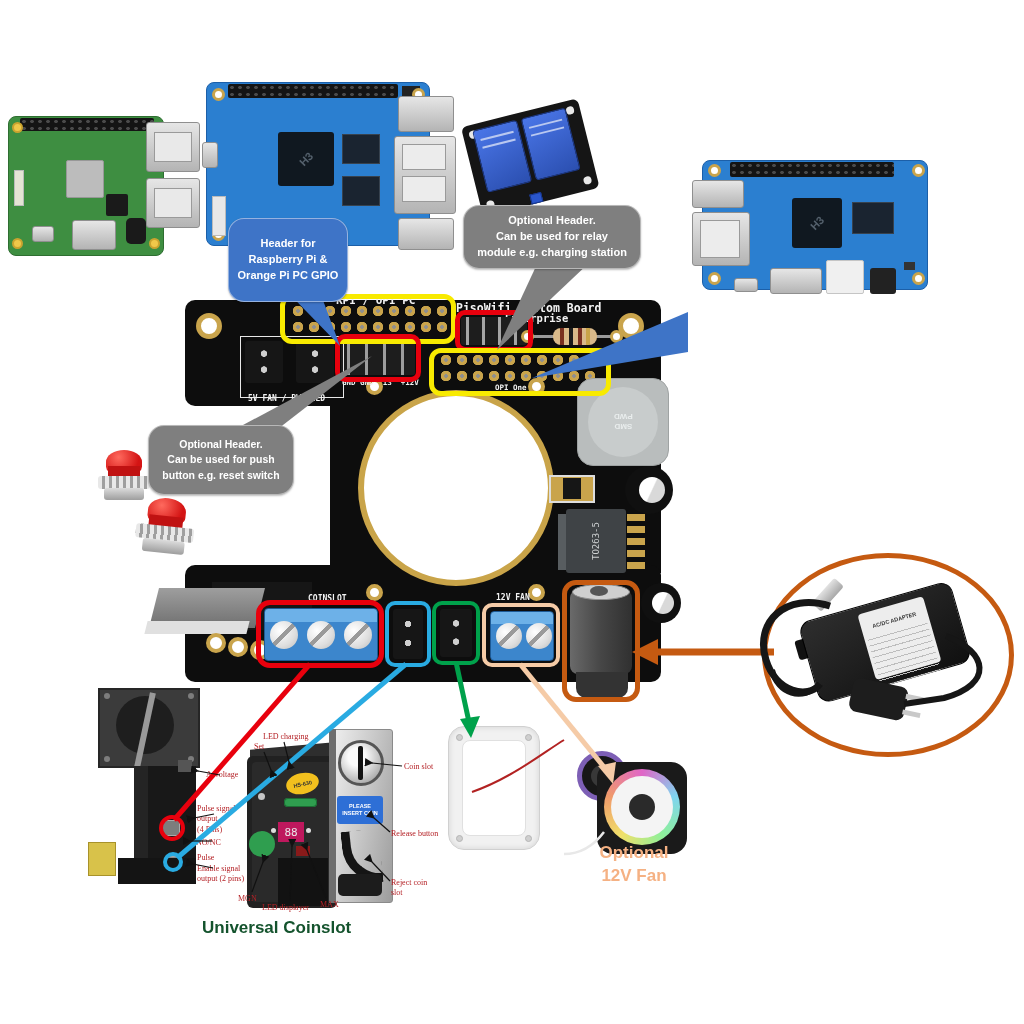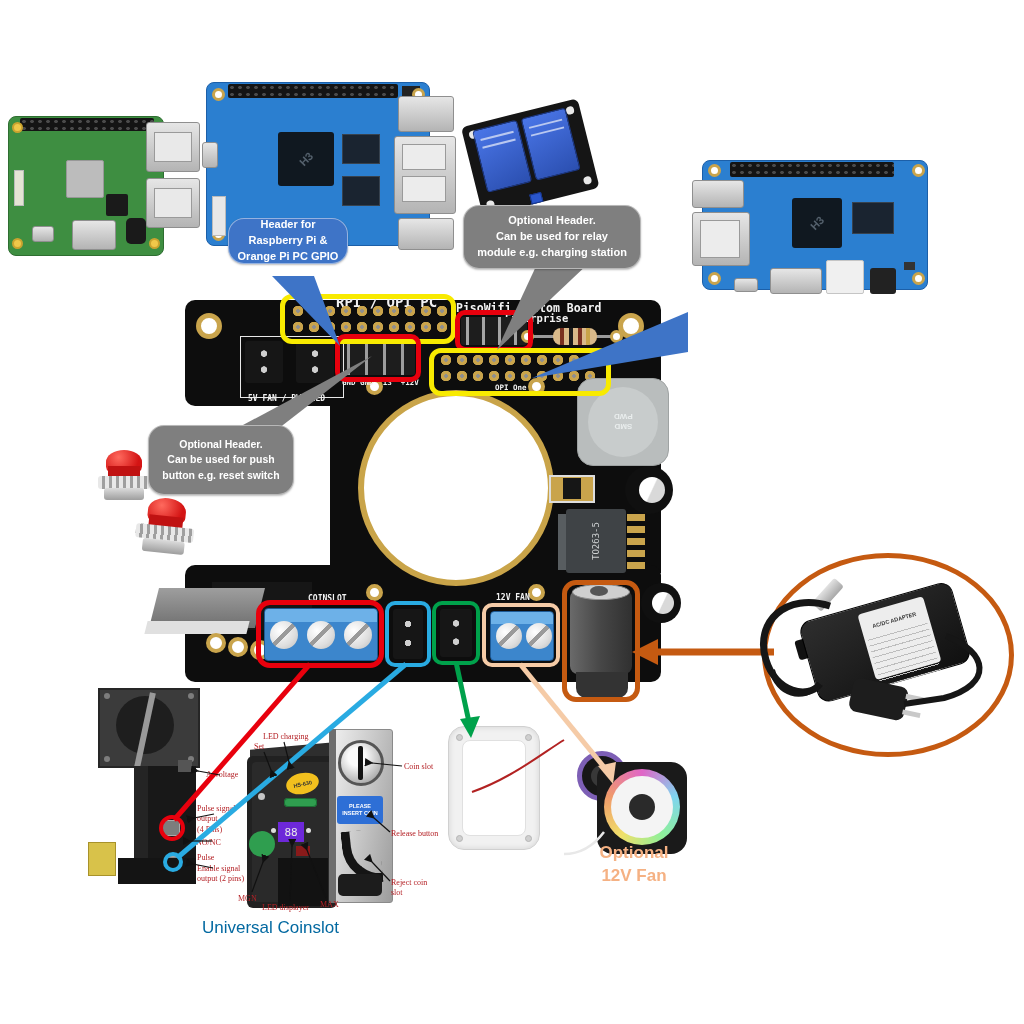--- a/index.html
+++ b/index.html
@@ -120,21 +120,21 @@
 
     <div class="a" style="left:358px;top:390px;width:196px;height:196px;border-radius:50%;background:#fff;border:6px solid #c9a449"></div>
     <div class="hole" style="left:366px;top:378px;width:17px;height:17px;border-width:4px"></div>
     <div class="hole" style="left:528px;top:378px;width:17px;height:17px;border-width:4px"></div>
     <div class="hole" style="left:366px;top:584px;width:17px;height:17px;border-width:4px"></div>
     <div class="hole" style="left:528px;top:584px;width:17px;height:17px;border-width:4px"></div>
 
     <div class="hole" style="left:196px;top:313px;width:26px;height:26px"></div>
     <div class="hole" style="left:618px;top:313px;width:26px;height:26px"></div>
 
-    <div class="t mono" style="left:336px;top:294px;font-size:14px">RPI / OPI PC</div>
+    <div class="t mono" style="left:336px;top:294px;font-size:11px">RPI / OPI PC</div>
     <div class="t mono" style="left:456px;top:301px;font-size:11.5px">PisoWifi Custom Board</div>
     <div class="t mono" style="left:505px;top:312px;font-size:10.5px">Enterprise</div>
 
     <div class="abox" style="left:280px;top:294px;width:176px;height:50px;border:5px solid #f8ea00"></div>
     <div class="pins" style="left:290px;top:303px;width:158px;height:34px"></div>
 
     <div class="abox" style="left:455px;top:310px;width:78px;height:42px;border:5px solid #e8000d;border-radius:10px"></div>
     <div class="a" style="left:461px;top:317px;width:66px;height:28px;border-radius:2px;background:repeating-linear-gradient(90deg,#1d1d1d 0 5px,#a5a5a5 5px 8px,#1d1d1d 8px 16px)"></div>
 
     <div class="a" style="left:528px;top:335px;width:88px;height:3px;background:#9a9a9a"></div>
@@ -242,21 +242,21 @@
   <div class="a" style="left:0;top:0;width:0;height:0">
     <div class="a" style="left:250px;top:746px;width:84px;height:28px;background:#2e2e2e;transform:skewY(-5deg)"></div>
     <div class="a" style="left:247px;top:756px;width:90px;height:152px;background:#212121;border-radius:6px"></div>
     <div class="a" style="left:252px;top:762px;width:80px;height:140px;background:#2a2a2a;border-radius:4px"></div>
     <div class="a" style="left:286px;top:773px;width:33px;height:21px;border-radius:50%;background:#f2c01e;transform:rotate(-12deg);display:flex;align-items:center;justify-content:center">
       <span class="t" style="position:static;font-size:5.5px;font-weight:700;color:#333">HS-630</span>
     </div>
     <div class="a" style="left:258px;top:793px;width:7px;height:7px;border-radius:50%;background:#c5c5c5"></div>
     <div class="a" style="left:284px;top:798px;width:33px;height:9px;background:#2f9e4f;border-radius:4px;box-shadow:inset 0 0 0 1px #1c6e34"></div>
     <div class="a" style="left:249px;top:831px;width:26px;height:26px;border-radius:50%;background:#2f9e4f"></div>
-    <div class="a" style="left:278px;top:822px;width:26px;height:20px;background:#6d28d9;display:flex;align-items:center;justify-content:center">
+    <div class="a" style="left:278px;top:822px;width:26px;height:20px;background:#be185d;display:flex;align-items:center;justify-content:center">
       <span class="t" style="position:static;font-family:'DejaVu Sans Mono',monospace;font-size:11px;color:#e8e8e8">88</span>
     </div>
     <div class="a" style="left:271px;top:828px;width:5px;height:5px;border-radius:50%;background:#ddd"></div>
     <div class="a" style="left:306px;top:828px;width:5px;height:5px;border-radius:50%;background:#ddd"></div>
     <div class="a" style="left:278px;top:858px;width:50px;height:48px;background:#121212"></div>
     <div class="a" style="left:296px;top:846px;width:14px;height:10px;background:#8a1a1a"></div>
   </div>
 
   <div class="a" style="left:0;top:0;width:0;height:0">
     <div class="a" style="left:329px;top:729px;width:64px;height:174px;background:linear-gradient(100deg,#f2f2f2,#c4c4c4 55%,#9c9c9c);border:1px solid #8a8a8a;border-radius:3px"></div>
@@ -284,21 +284,21 @@
   <div class="serif" style="left:263px;top:732px">LED charging</div>
   <div class="serif" style="left:238px;top:894px">MGN</div>
   <div class="serif" style="left:262px;top:903px">LED displayer</div>
   <div class="serif" style="left:320px;top:900px">MAX</div>
 
   <div class="serif" style="left:404px;top:762px">Coin slot</div>
   <div class="serif" style="left:391px;top:829px">Release button</div>
   <div class="serif" style="left:391px;top:878px">Reject coin
 slot</div>
 
-  <div class="t" style="left:202px;top:918px;width:160px;font-size:17px;font-weight:400;color:#0369a1">Universal Coinslot</div>
+  <div class="t" style="left:202px;top:918px;width:160px;font-size:17px;font-weight:700;color:#14532d">Universal Coinslot</div>
 
   <div class="a" style="left:448px;top:726px;width:92px;height:124px;background:#f1f1f1;border:1px solid #d0d0d0;border-radius:16px;box-shadow:inset 0 0 6px rgba(0,0,0,.12)">
     <div class="a" style="left:13px;top:13px;width:64px;height:96px;background:#fff;border:1px solid #e0e0e0;border-radius:8px"></div>
     <div class="a" style="left:7px;top:7px;width:7px;height:7px;border-radius:50%;background:#cfcfcf;border:1px solid #b5b5b5"></div>
     <div class="a" style="left:76px;top:7px;width:7px;height:7px;border-radius:50%;background:#cfcfcf;border:1px solid #b5b5b5"></div>
     <div class="a" style="left:7px;top:108px;width:7px;height:7px;border-radius:50%;background:#cfcfcf;border:1px solid #b5b5b5"></div>
     <div class="a" style="left:76px;top:108px;width:7px;height:7px;border-radius:50%;background:#cfcfcf;border:1px solid #b5b5b5"></div>
   </div>
 
   <div class="a" style="left:577px;top:751px;width:50px;height:50px;border-radius:50%;background:#171717;border:5px solid #7d5fb5">
@@ -365,21 +365,21 @@
     <line x1="390" y1="881" x2="372" y2="862" stroke="#111" stroke-width="1.2" marker-end="url(#ah)"></line>
 
     <path d="M472,792 C512,778 544,752 564,740" stroke="#b22222" stroke-width="2" fill="none"></path>
     <path d="M604,832 C592,848 578,854 564,854" stroke="#e8e8e8" stroke-width="2.5" fill="none"></path>
 
     <path d="M830,606 C786,592 754,622 766,660 C776,692 808,700 820,684" stroke="#161616" stroke-width="7" fill="none"></path>
     <path d="M820,684 C802,702 778,694 772,670" stroke="#161616" stroke-width="6" fill="none"></path>
     <path d="M946,636 C988,652 994,684 944,698 L904,704" stroke="#161616" stroke-width="6" fill="none"></path>
   </svg>
 
-  <div class="callout co-blue" style="left:228px;top:218px;width:120px;height:46px">Header for
+  <div class="callout co-blue" style="left:228px;top:218px;width:120px;height:84px">Header for
 Raspberry Pi &amp;
 Orange Pi PC GPIO</div>
   <div class="callout co-gray" style="left:463px;top:205px;width:178px;height:64px">Optional Header.
 Can be used for relay
 module e.g. charging station</div>
   <div class="callout co-gray" style="left:148px;top:425px;width:146px;height:70px;font-size:10.5px">Optional Header.
 Can be used for push
 button e.g. reset switch</div>
 
 </div>

